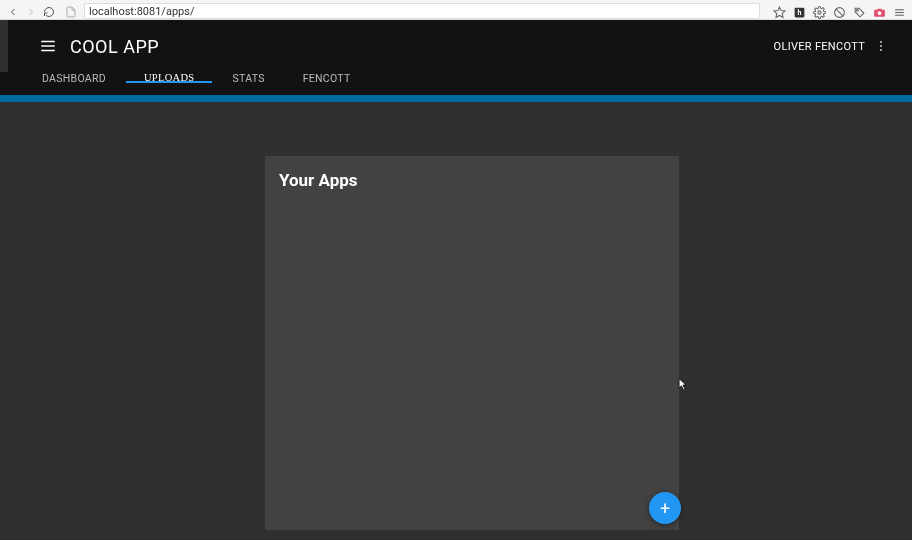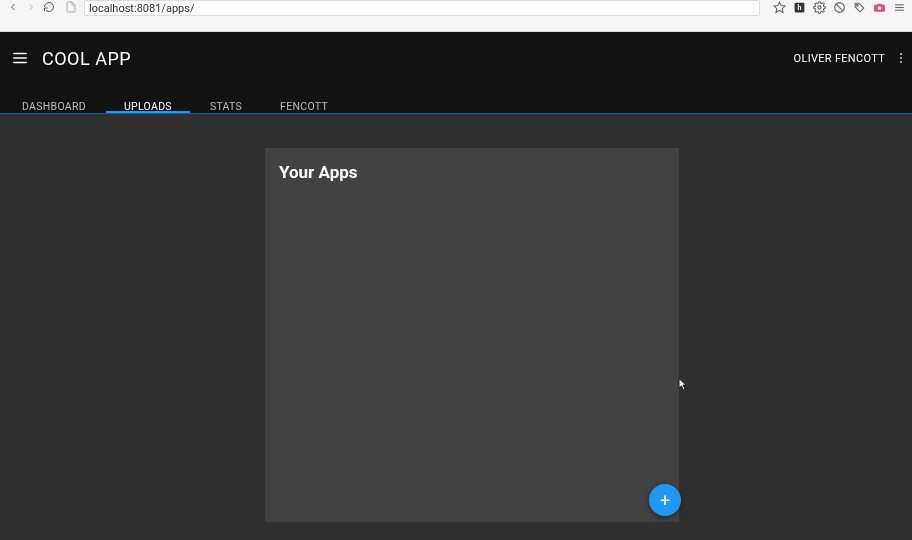--- a/index.html
+++ b/index.html
@@ -1,24 +1,24 @@
 <!DOCTYPE html>
 <html><head>
 <meta charset="utf-8">
 <style>
   * { box-sizing: border-box; margin: 0; padding: 0; }
   html, body { width: 912px; height: 540px; overflow: hidden; font-family: -apple-system, BlinkMacSystemFont, "Segoe UI", Roboto, sans-serif; }
   
   
   .browser-chrome {
-    height: 32px;
+    height: 20px;
     background: #f5f5f5;
     border-bottom: 1px solid #ddd;
     display: flex;
-    align-items: flex-start;
+    align-items: flex-end;
     padding: 0 6px;
     gap: 4px;
     font-size: 11px;
   }
   .nav-btn {
     width: 14px; height: 14px;
     display: flex; align-items: center; justify-content: center;
     color: #555; cursor: pointer;
   }
   .nav-btn.disabled { color: #bbb; }
@@ -58,21 +58,22 @@
     background: #303030;
     color: #fff;
     display: flex;
     flex-direction: column;
   }
   .app-header {
     height: 52px;
     background: #121212;
     display: flex;
     align-items: center;
-    padding: 0 8px;
+    padding: 0 28px;
+    margin-left: 8px;
   }
   .menu-btn {
     width: 24px; height: 24px;
     display: flex; align-items: center; justify-content: center;
     cursor: pointer;
     color: #fff;
   }
   .app-title {
     margin-left: 10px;
     font-size: 18px;
@@ -91,48 +92,48 @@
     padding: 2px;
   }
   .vdots span {
     width: 2px; height: 2px; background: #ccc; border-radius: 50%;
   }
   
   .tabs {
     height: 30px;
     background: #121212;
     display: flex;
-    align-items: flex-end;
-    padding-left: 12px;
-    border-bottom: 1px solid #0369a1;
+    align-items: flex-start;
+    padding-left: 32px;
+    border-bottom: 7px solid #0369a1;
   }
   .tab {
     display: flex; align-items: center;
     font-size: 10.5px;
     letter-spacing: 0.3px;
     color: #bbb;
     cursor: pointer;
     position: relative;
     padding: 0 10px;
     margin-right: 18px;
   }
-  .tab.active { color: #fff; }
+  .tab.active { color: #fff; font-family: Liberation Serif, serif; }
   .tab.active::after {
     content: "";
     position: absolute;
     left: -8px; right: -8px; bottom: 0;
     height: 2px;
     background: #2196f3;
   }
   
   .content {
     flex: 1;
     display: flex;
     justify-content: center;
-    padding-top: 34px;
+    padding-top: 54px;
     position: relative;
     margin-left: 32px;
   }
   .card {
     width: 414px;
     height: 374px;
     background: #424242;
     position: relative;
     padding: 14px 14px;
   }

